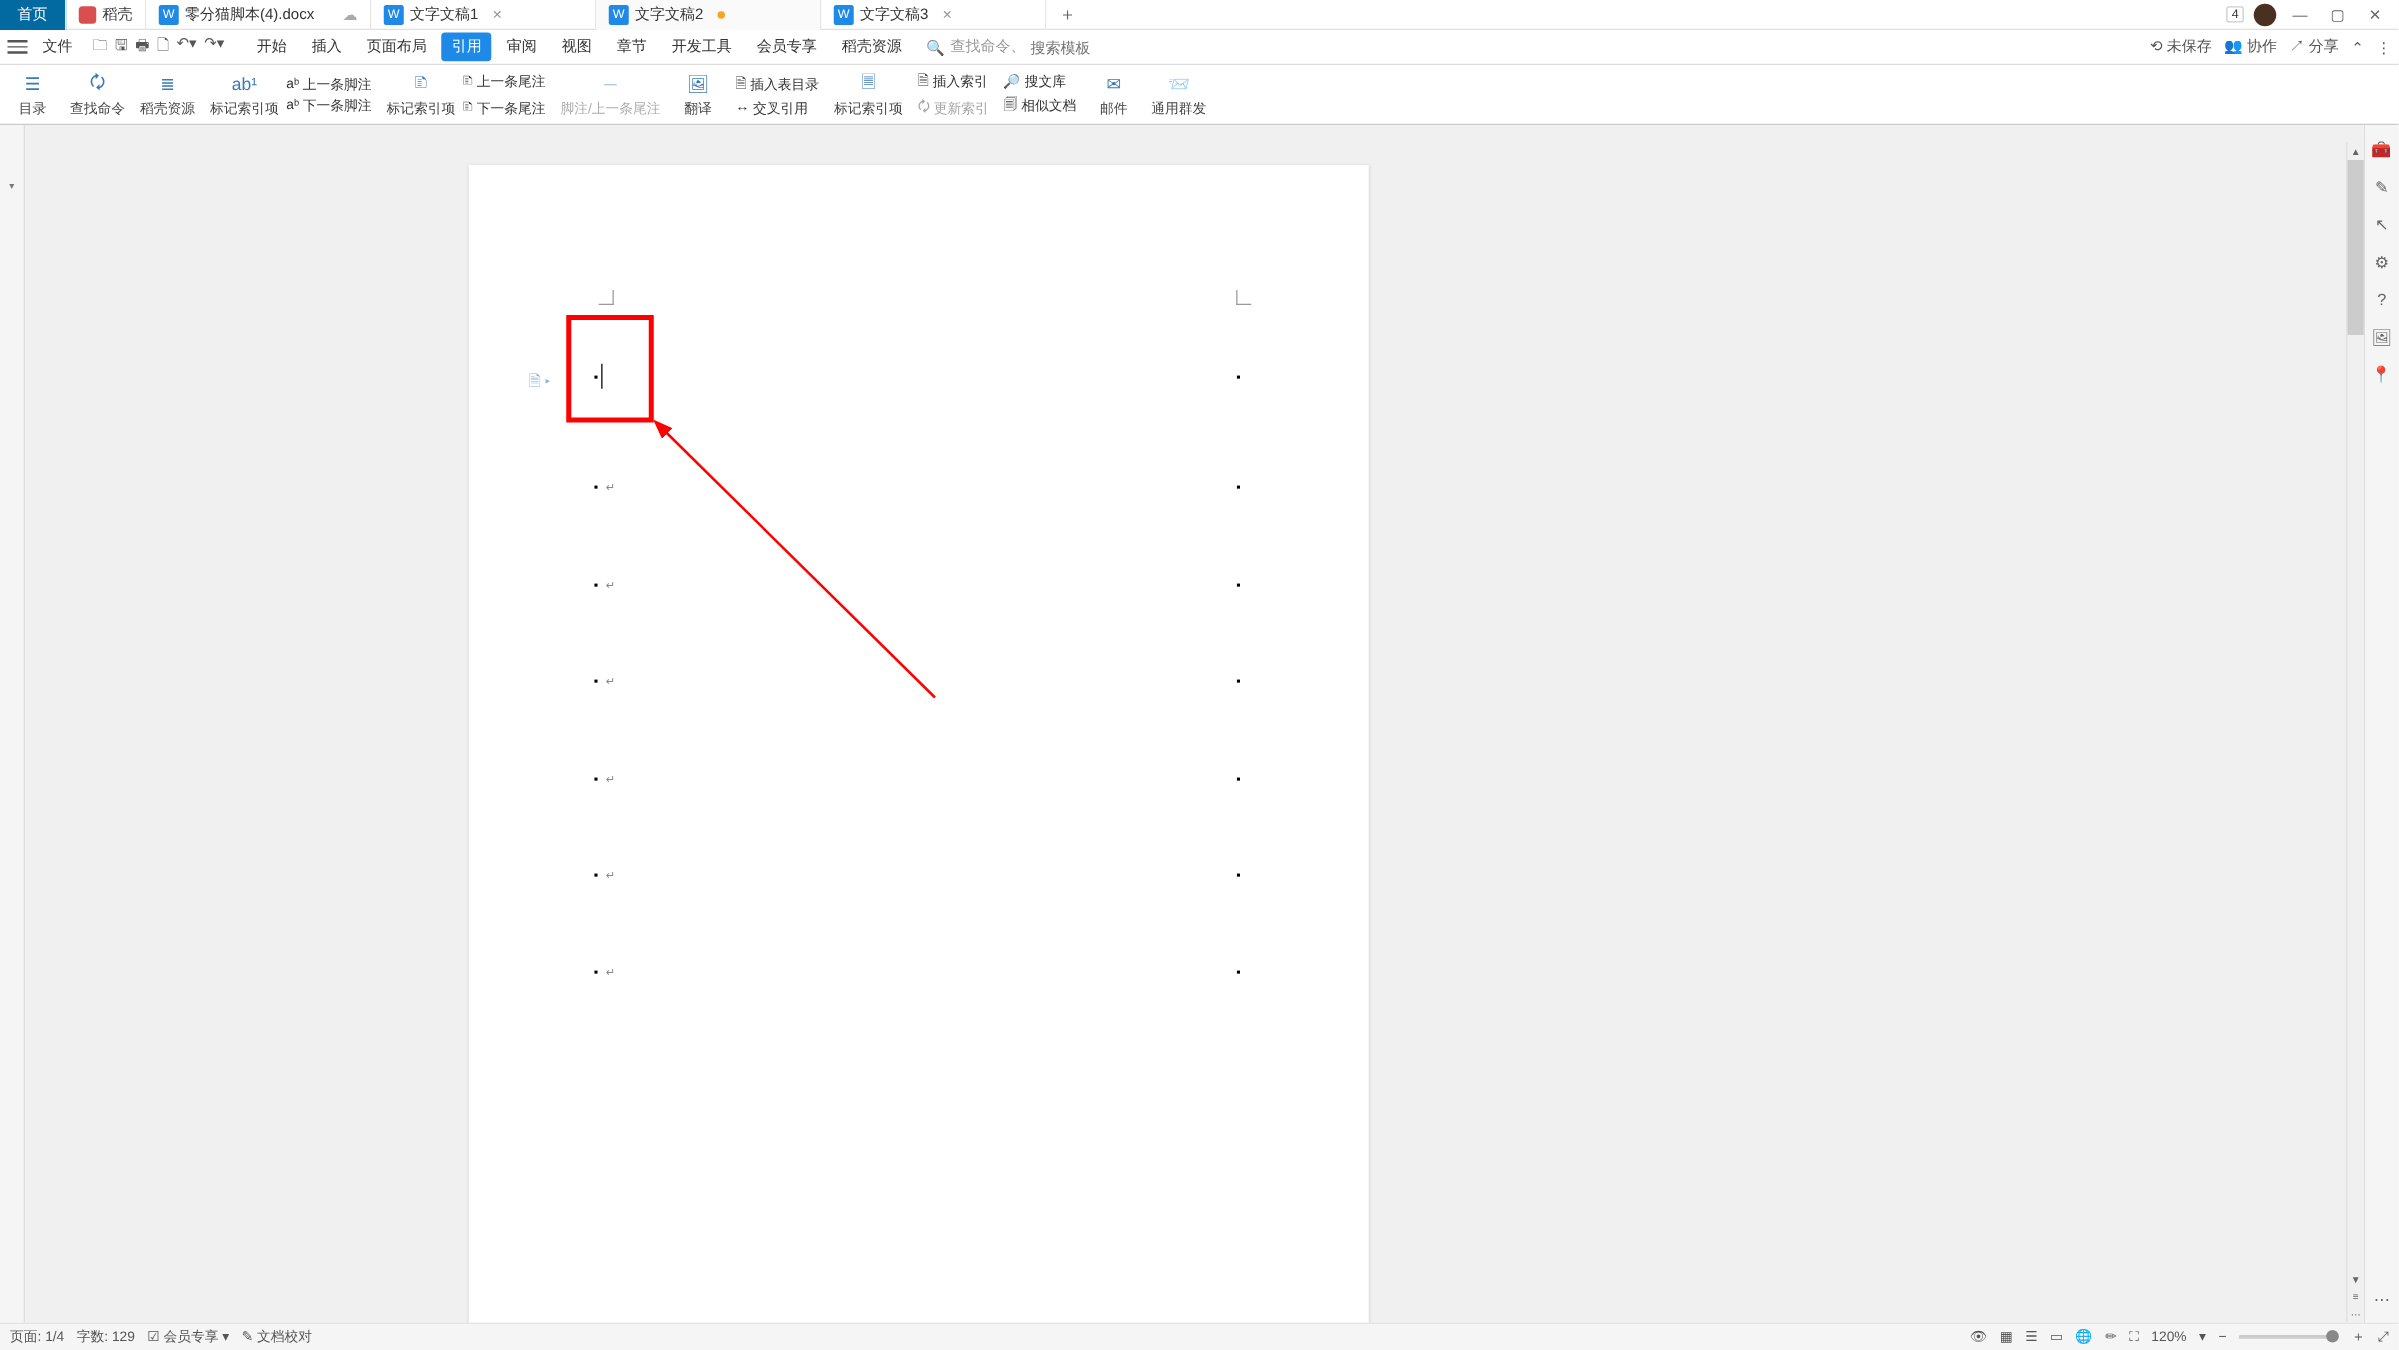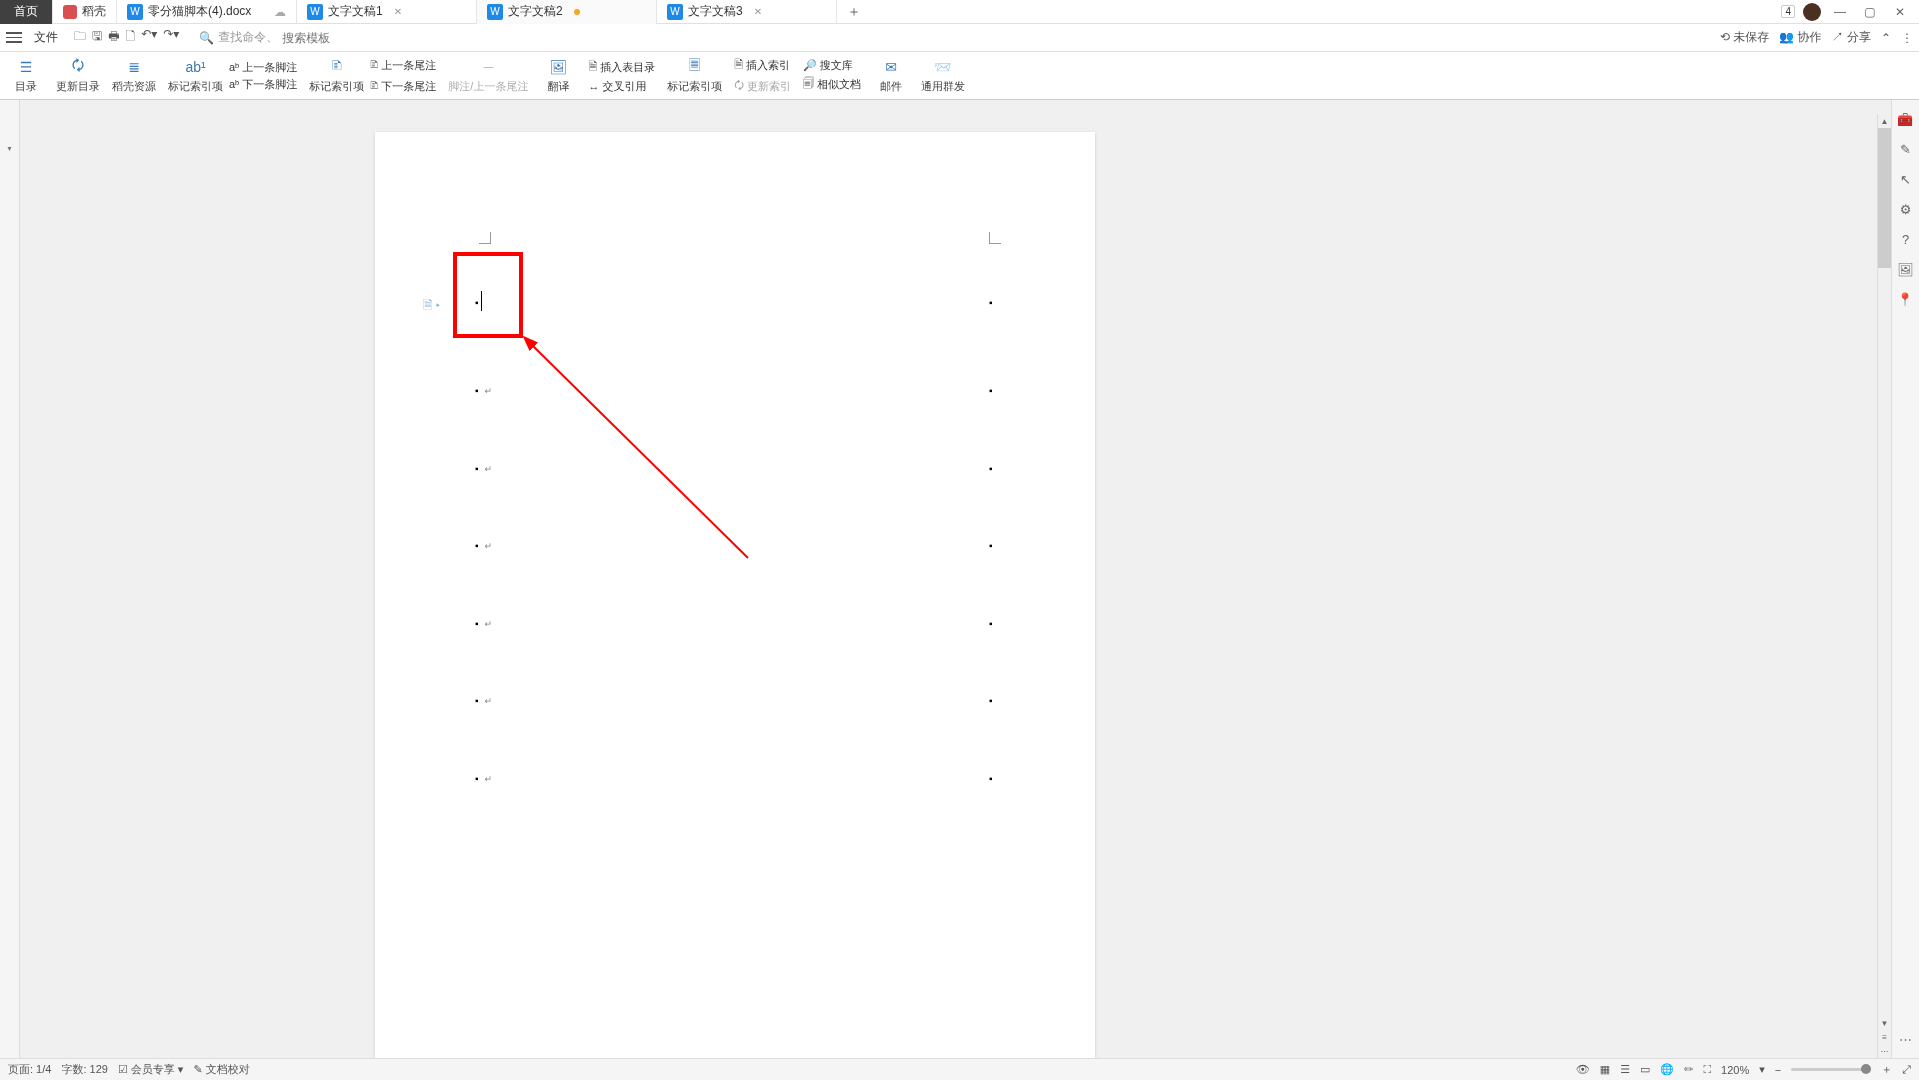--- a/index.html
+++ b/index.html
@@ -1,19 +1,19 @@
 <!DOCTYPE html>
 <html><head>
   <meta charset="utf-8">
   <style>
     * { margin:0; padding:0; box-sizing:border-box; font-family:"Microsoft YaHei","微软雅黑",sans-serif; }
     body { width:1919px; height:1080px; overflow:hidden; background:#fff; font-size:12px; color:#333; }
     .titlebar { height:24px; background:#fff; display:flex; align-items:center; border-bottom:1px solid #e0e0e0; }
     .tab { height:24px; display:flex; align-items:center; padding:0 10px; border-right:1px solid #e6e6e6; gap:5px; position:relative; }
-    .tab.home { background:#404040; color:#fff; padding:0 14px; font-weight:500; }
+    .tab.home { background:#0369a1; color:#fff; padding:0 14px; font-weight:500; }
     .tab .close { color:#999; font-size:10px; margin-left:6px; }
     .tab .dot { width:6px; height:6px; border-radius:50%; background:#f5a623; margin-left:6px; }
     .tab.plus { border:none; color:#666; font-size:14px; }
     .titlebar-right { margin-left:auto; display:flex; align-items:center; gap:8px; padding-right:8px; }
     .winbtn { width:22px; height:22px; display:flex; align-items:center; justify-content:center; color:#666; }
     .avatar { width:18px; height:18px; border-radius:50%; background:#4a3020; }
     .badge { border:1px solid #ccc; padding:0 3px; font-size:10px; border-radius:2px; }
 
     .menubar { height:28px; display:flex; align-items:center; border-bottom:1px solid #ddd; padding:0 6px; gap:2px; }
     .hamburger { width:16px; height:14px; display:flex; flex-direction:column; justify-content:space-around; margin-right:4px; }
@@ -118,20 +118,32 @@
     </div>
   <span class="mlabel">文件</span>
   <div class="qat">
     <span>🗀</span>
     <span>🖫</span>
     <span>🖶</span>
     <span>🗋</span>
     <span>↶▾</span>
     <span>↷▾</span>
   </div>
+  <div class="tabs">
+    <span class="mtab">开始</span>
+    <span class="mtab">插入</span>
+    <span class="mtab">页面布局</span>
+    <span class="mtab active">引用</span>
+    <span class="mtab">审阅</span>
+    <span class="mtab">视图</span>
+    <span class="mtab">章节</span>
+    <span class="mtab">开发工具</span>
+    <span class="mtab">会员专享</span>
+    <span class="mtab">稻壳资源</span>
+  </div>
   <div class="search">
     <span>🔍</span>
     <span>查找命令、</span>
     <input placeholder="搜索模板" style="">
   </div>
   <div class="right">
     <span>⟲ <span>未保存</span></span>
     <span>👥 <span>协作</span></span>
     <span>↗ <span>分享</span></span>
     <span>⌃</span>
@@ -139,21 +151,21 @@
   </div>
 </div>
 
 <div class="ribbon">
   <div class="rgroup">
       <span class="ricon">☰</span>
       <span class="rlabel">目录</span>
     </div>
   <div class="rgroup">
       <span class="ricon">🗘</span>
-      <span class="rlabel">更新目录</span>
+      <span class="rlabel">查找命令</span>
     </div>
   <div class="rgroup">
       <span class="ricon">≣</span>
       <span class="rlabel">稻壳资源</span>
     </div>
   <div class="rgroup row">
     <div class="rgroup">
         <span class="ricon">ab¹</span>
         <span class="rlabel">标记索引项</span>
       </div>

